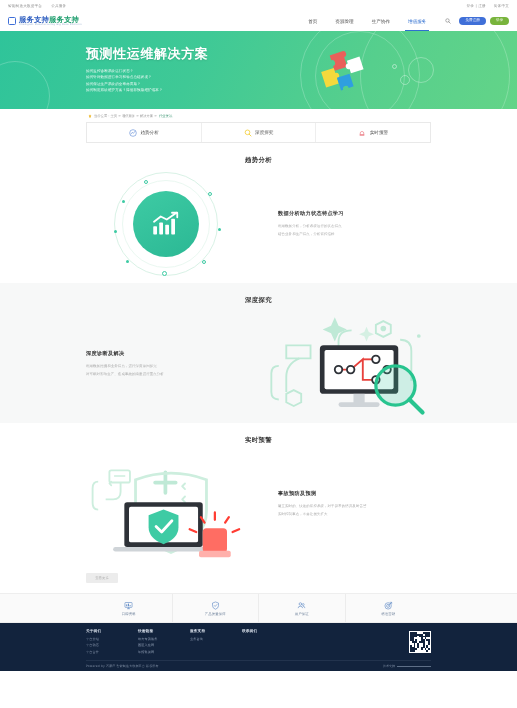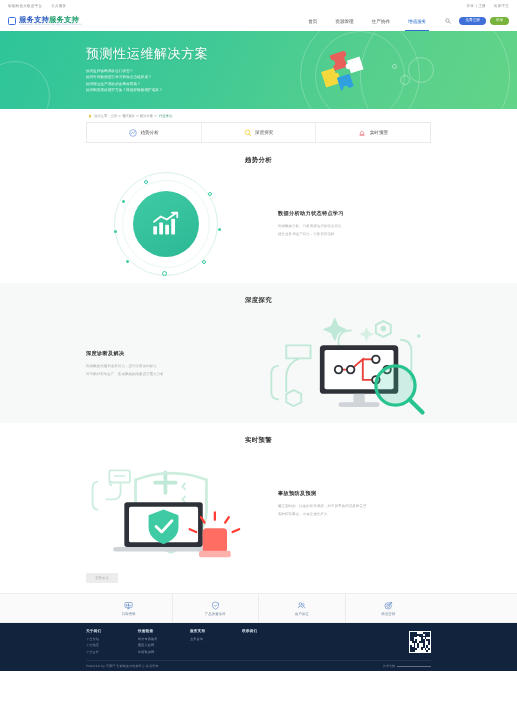--- a/index.html
+++ b/index.html
@@ -56,21 +56,21 @@
   
   .hero {
     height: 78px; position:relative; overflow:hidden;
     background: linear-gradient(115deg,#2fc49a 0%, #3fc996 38%, #56cf8d 70%, #63d488 100%);
   }
   .hero .ripple {
     position:absolute; border:1px solid rgba(255,255,255,.22); border-radius:50%;
   }
   .hero-copy { position:absolute; left:86px; top:14px; }
   .hero-title {
-    font-size: 13px; font-weight:400; color:#ffffff; letter-spacing:.6px;
+    font-size: 13px; font-weight:700; color:#ffffff; letter-spacing:.6px;
     text-shadow: 0 1px 2px rgba(0,0,0,.12);
   }
   .hero-lines { margin-top: 6px; display:flex; flex-direction:column; gap:2.4px; }
   .hero-lines div { font-size: 3.5px; color: rgba(255,255,255,.93); letter-spacing:.15px; }
 
   .puzzle { position:absolute; }
 
   
   .content-wrap { padding: 0 86px; background:#fff; }
   .crumb {

